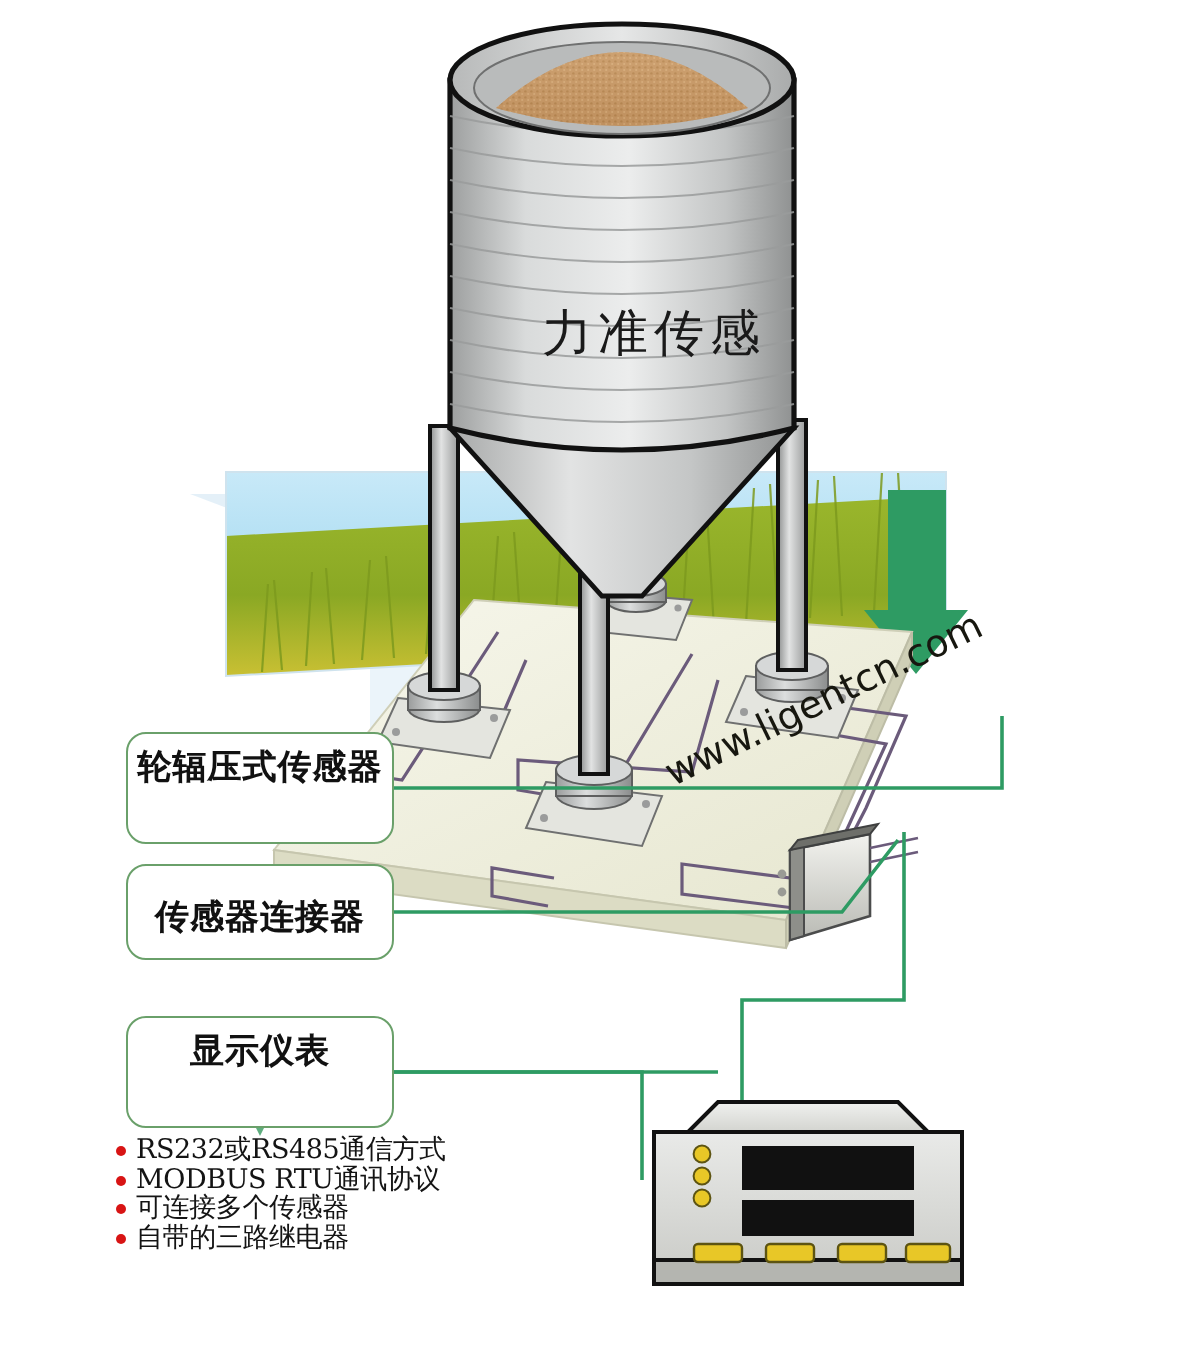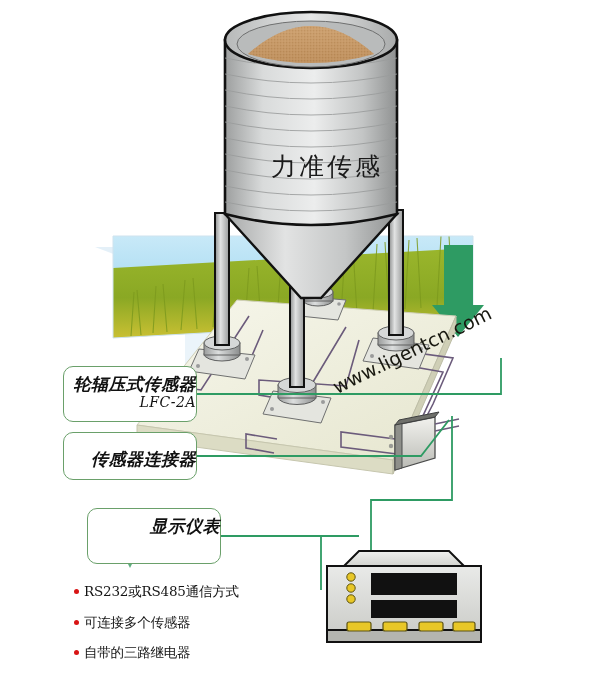--- a/index.html
+++ b/index.html
@@ -11,32 +11,32 @@
   
   .wm-logo{position:absolute;left:88px;top:243px;width:235px;height:190px;
            pointer-events:none;opacity:.55;}
 
   
   .scene{position:absolute;left:0;top:0;width:600px;height:682px;}
 
   
   .lbl{position:absolute;box-sizing:border-box;
        border:1.6px solid #6aa06a;border-radius:10px;background:#ffffff;
-       text-align:right;color:#111;font-style:italic;}
+       text-align:center;color:#111;}
   .lbl .t1{display:block;font-size:17px;line-height:20px;font-weight:600;letter-spacing:.5px;}
   .lbl .t2{display:block;font-size:14px;line-height:17px;
            font-family:"DejaVu Serif","Liberation Serif",serif;letter-spacing:.5px;}
 
   #lbl-sensor{left:62px;top:366px;width:134px;height:56px;padding-top:7px;}
   #lbl-conn  {left:62px;top:432px;width:134px;height:48px;padding-top:16px;}
-  #lbl-disp  {left:62px;top:508px;width:134px;height:56px;padding-top:7px;margin-left:24px;}
+  #lbl-disp  {left:62px;top:508px;width:134px;height:56px;padding-top:7px;}
 
   
   #features{position:absolute;left:56px;top:568px;width:290px;}
-  #features li{list-style:none;margin:16px;padding:0 0 0 11px;position:relative;
+  #features li{list-style:none;margin:0;padding:0 0 0 11px;position:relative;
                font-size:13.5px;line-height:14.6px;color:#141414;white-space:nowrap;
                font-family:"DejaVu Serif","Liberation Serif",serif;letter-spacing:-0.2px;}
   #features ul{margin:0;padding:0;}
   #features li:before{content:"";position:absolute;left:1px;top:5px;
                width:5px;height:5px;border-radius:50%;background:#d81414;}
 
   
   #silo-text{position:absolute;left:246px;top:152px;width:160px;
              font-size:25px;line-height:30px;color:#1a1a1a;letter-spacing:3px;
              font-family:"DejaVu Serif","Liberation Serif",serif;
@@ -271,32 +271,32 @@
       <polygon points="123,556 135,556 129,568" fill="#5fae7f"></polygon>
     </g>
   </svg>
 
   <div id="silo-text">力准传感</div>
 
   <div id="url-wm">www.ligentcn.com</div>
 
   <div class="lbl" id="lbl-sensor">
     <span class="t1">轮辐压式传感器</span>
-    <span class="t2">LFC-2A</span>
   </div>
 
   <div class="lbl" id="lbl-conn">
     <span class="t1">传感器连接器</span>
   </div>
 
   <div class="lbl" id="lbl-disp">
     <span class="t1">显示仪表</span>
   </div>
 
   <div id="features">
     <ul>
       <li>RS232或RS485通信方式</li>
+      <li>MODBUS RTU通讯协议</li>
       <li>可连接多个传感器</li>
       <li>自带的三路继电器</li>
     </ul>
   </div>
 
 </div>
 
 </body></html>

